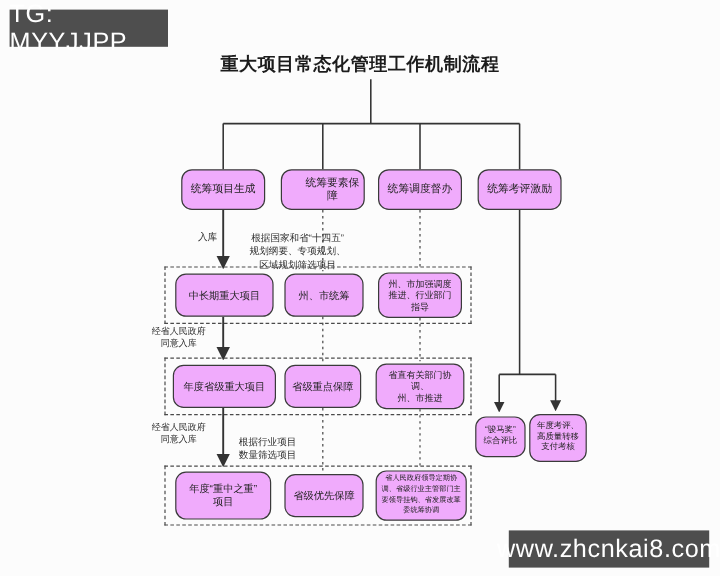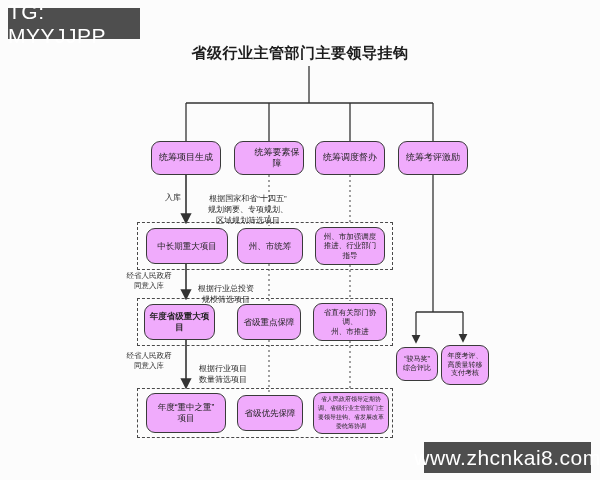--- a/index.html
+++ b/index.html
@@ -30,21 +30,21 @@
   .dashed-row { position:absolute; left:137px; width:256px;
                 border:1.4px dashed #4a4a4a; background:transparent; }
   .dr1 { top:222px; height:48px; }
   .dr2 { top:298px; height:48px; }
   .dr3 { top:388px; height:50px; }
 
   .r1b1 { left:146px; top:228px; width:82px; height:36px; font-size:8.5px; }
   .r1b2 { left:237px; top:228px; width:66px; height:36px; font-size:8.5px; }
   .r1b3 { left:315px; top:227px; width:70px; height:38px; font-size:7.5px; }
 
-  .r2b1 { left:144px; top:304px; width:71px; height:36px; font-size:8.5px;font-weight:bold; }
+  .r2b1 { left:144px; top:304px; width:86px; height:36px; font-size:8.5px; }
   .r2b2 { left:237px; top:304px; width:64px; height:36px; font-size:8.5px; }
   .r2b3 { left:313px; top:303px; width:74px; height:38px; font-size:7.5px; }
 
   .r3b1 { left:146px; top:393px; width:80px; height:40px; font-size:8.5px; }
   .r3b2 { left:237px; top:395px; width:66px; height:36px; font-size:8.5px; }
   .r3b3 { left:313px; top:392px; width:76px; height:42px; font-size:6px; line-height:1.5; }
 
   .inc1 { left:396px; top:347px; width:42px; height:34px; font-size:7px; }
   .inc2 { left:441px; top:345px; width:48px; height:40px; font-size:7px; }
 
@@ -58,21 +58,21 @@
   .s3-left { left:122px; top:351px; width:54px; font-size:7.5px; }
   .s3-note { left:190px; top:351px; width:66px; }
 </style>
 </head>
 <body>
 
 <div class="page">
 
   <div class="banner banner-top">TG: MYYJJPP</div>
 
-  <div class="title">省级行业主管部门主要领导挂钩</div>
+  <div class="title">重大项目常态化管理工作机制流程</div>
 
   <svg class="connectors" width="600" height="480" viewBox="0 0 600 480">
     <defs>
       <marker id="arrow" viewBox="0 0 10 10" refX="7" refY="5" markerWidth="7" markerHeight="7" orient="auto">
         <path d="M0,0 L10,5 L0,10 z" fill="#333333"></path>
       </marker>
     </defs>
 
     <path d="M309,66 V103" stroke="#333" stroke-width="1.3" fill="none"></path>
     <path d="M186,103 H433" stroke="#333" stroke-width="1.3" fill="none"></path>
@@ -111,22 +111,20 @@
 
   <div class="dashed-row dr1"></div>
   <div class="node r1b1 pre">中长期重大项目</div>
   <div class="node r1b2 pre">州、市统筹</div>
   <div class="node r1b3 pre">州、市加强调度
 推进、行业部门
 指导</div>
 
   <div class="ann left-label s2-left pre">经省人民政府
 同意入库</div>
-  <div class="ann note-label s2-note pre">根据行业总投资
-规模筛选项目</div>
 
   <div class="dashed-row dr2"></div>
   <div class="node r2b1 pre">年度省级重大项目</div>
   <div class="node r2b2 pre">省级重点保障</div>
   <div class="node r2b3 pre">省直有关部门协调、
 州、市推进</div>
 
   <div class="ann left-label s3-left pre">经省人民政府
 同意入库</div>
   <div class="ann note-label s3-note pre">根据行业项目

